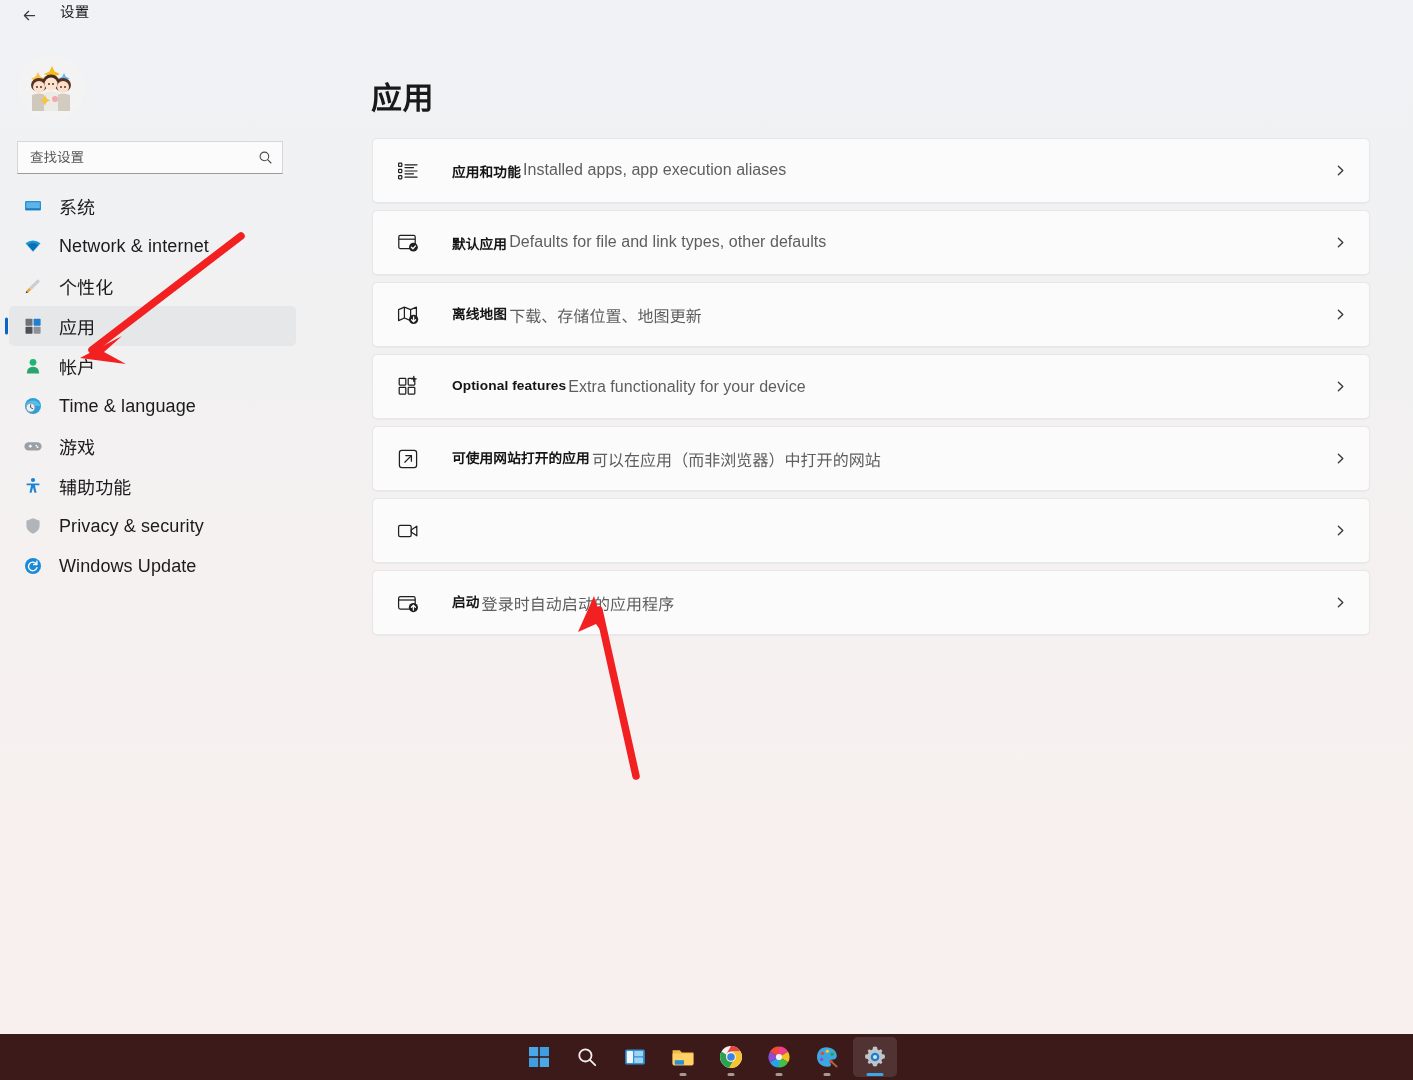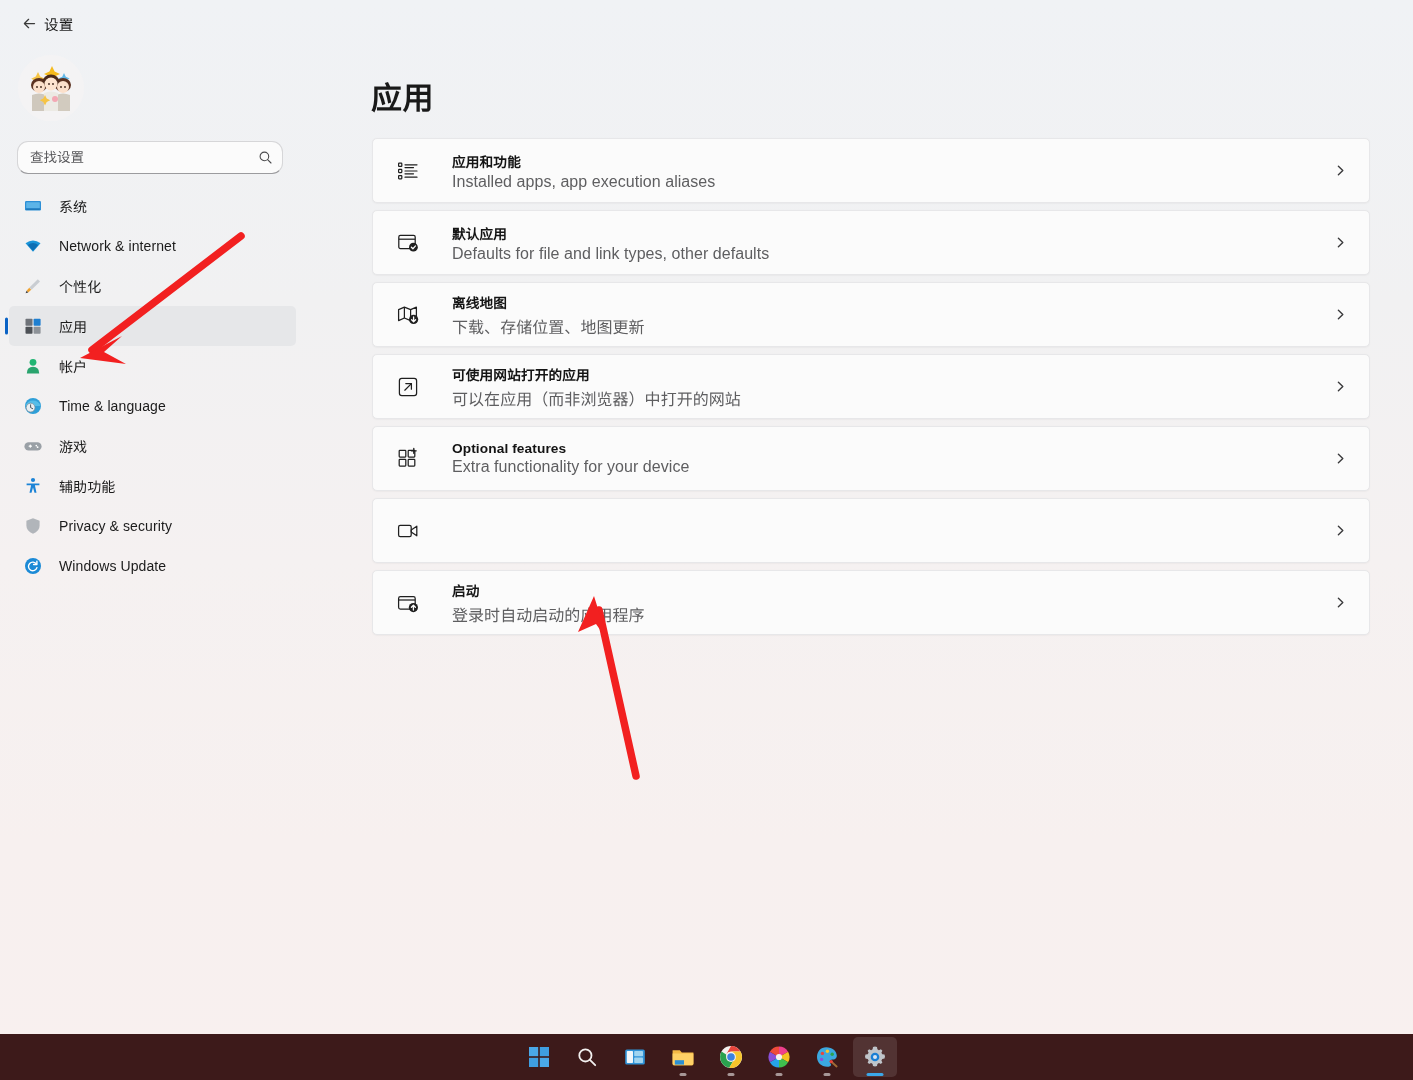--- a/index.html
+++ b/index.html
@@ -19,22 +19,23 @@
     overflow: hidden;
   }
 
   
   .titlebar {
     position: absolute;
     top: 0; left: 0;
     width: 1413px;
     height: 46px;
     display: flex;
-    align-items: center;
+    align-items: flex-start;
     padding-left: 14px;
+    gap: 16px;
   }
   .back-btn {
     width: 30px; height: 30px;
     display: flex; align-items: center; justify-content: center;
     border-radius: 5px;
     color: #3a3a3a;
   }
   .back-btn svg { display: block; }
   .app-title {
     font-size: 14.5px;
@@ -63,21 +64,21 @@
   .search-wrap {
     position: absolute;
     top: 95px; left: 17px;
     width: 266px; height: 33px;
   }
   .search-box {
     width: 100%; height: 100%;
     background: #fbfbfb;
     border: 1px solid #d6d6d8;
     border-bottom: 1.5px solid #9b9b9e;
-    border-radius: 11px;
+    border-radius: 0;
     display: flex;
     align-items: center;
     padding: 0 9px 0 12px;
   }
   .search-input {
     flex: 1;
     border: none;
     outline: none;
     background: transparent;
     font-family: "Liberation Sans", "DejaVu Sans", sans-serif;
@@ -109,21 +110,21 @@
     background: #0b63c5;
     border-radius: 2px;
   }
   .nav-icon {
     width: 19px; height: 19px;
     display: flex; align-items: center; justify-content: center;
     flex: 0 0 19px;
   }
   .nav-icon svg { display:block; }
   .nav-label {
-    font-size: 14px;
+    font-size: 18px;
     color: #1b1b1b;
     letter-spacing: 0.1px;
   }
 
   
   .main {
     position: absolute;
     top: 46px; left: 305px;
     width: 1108px;
     height: 988px;
@@ -158,21 +159,21 @@
   .card-icon {
     width: 30px;
     flex: 0 0 30px;
     display: flex;
     align-items: center;
     justify-content: center;
     color: #1f1f1f;
     margin-right: 29px;
   }
   .card-icon svg { display:block; }
-  .card-text { flex: 1; display: flex; flex-direction: column; gap: 2px; }
+  .card-text { flex: 1; display: flex; flex-direction: row; gap: 2px; }
   .card-title {
     font-size: 13.7px;
     font-weight: bold;
     color: #141414;
     letter-spacing: 0.1px;
   }
   .card-sub {
     font-size: 16px;
     color: #5e5e60;
     letter-spacing: 0.05px;
@@ -470,49 +471,49 @@
         <span class="card-chevron">
           <svg width="13" height="13" viewBox="0 0 13 13" fill="none" stroke="currentColor" stroke-width="1.4" stroke-linecap="round" stroke-linejoin="round">
               <path d="M4.4 2.2 L8.8 6.5 L4.4 10.8"></path>
             </svg>
         </span>
       </div>
 
       <div class="card">
         <span class="card-icon">
           <svg width="24" height="24" viewBox="0 0 24 24" fill="none" stroke="currentColor" stroke-width="1.25">
-            <rect x="3.4" y="3.4" width="17.2" height="17.2" rx="2.4"></rect>
-            <path d="M8.8 15.2 L15.4 8.6" stroke-linecap="round"></path>
-            <path d="M9.8 8.6 L15.4 8.6 L15.4 14.2" stroke-linecap="round" stroke-linejoin="round"></path>
-          </svg>
-        </span>
-        <span class="card-text">
-          <span class="card-title">可使用网站打开的应用</span>
-          <span class="card-sub">可以在应用（而非浏览器）中打开的网站</span>
-        </span>
-        <span class="card-chevron">
-          <svg width="13" height="13" viewBox="0 0 13 13" fill="none" stroke="currentColor" stroke-width="1.4" stroke-linecap="round" stroke-linejoin="round">
-              <path d="M4.4 2.2 L8.8 6.5 L4.4 10.8"></path>
-            </svg>
-        </span>
-      </div>
-
-      <div class="card">
-        <span class="card-icon">
-          <svg width="24" height="24" viewBox="0 0 24 24" fill="none" stroke="currentColor" stroke-width="1.25">
             <rect x="3.2" y="3.4" width="6.6" height="6.6" rx="0.7"></rect>
             <rect x="3.2" y="12.4" width="6.6" height="6.6" rx="0.7"></rect>
             <rect x="12.2" y="12.4" width="6.6" height="6.6" rx="0.7"></rect>
             <rect x="12.2" y="3.4" width="6.6" height="6.6" rx="0.7"></rect>
             <path d="M17.8 1.4 L17.8 6.2 M15.4 3.8 L20.2 3.8" stroke-linecap="round" stroke-width="1.35"></path>
           </svg>
         </span>
         <span class="card-text">
           <span class="card-title">Optional features</span>
           <span class="card-sub">Extra functionality for your device</span>
+        </span>
+        <span class="card-chevron">
+          <svg width="13" height="13" viewBox="0 0 13 13" fill="none" stroke="currentColor" stroke-width="1.4" stroke-linecap="round" stroke-linejoin="round">
+              <path d="M4.4 2.2 L8.8 6.5 L4.4 10.8"></path>
+            </svg>
+        </span>
+      </div>
+
+      <div class="card">
+        <span class="card-icon">
+          <svg width="24" height="24" viewBox="0 0 24 24" fill="none" stroke="currentColor" stroke-width="1.25">
+            <rect x="3.4" y="3.4" width="17.2" height="17.2" rx="2.4"></rect>
+            <path d="M8.8 15.2 L15.4 8.6" stroke-linecap="round"></path>
+            <path d="M9.8 8.6 L15.4 8.6 L15.4 14.2" stroke-linecap="round" stroke-linejoin="round"></path>
+          </svg>
+        </span>
+        <span class="card-text">
+          <span class="card-title">可使用网站打开的应用</span>
+          <span class="card-sub">可以在应用（而非浏览器）中打开的网站</span>
         </span>
         <span class="card-chevron">
           <svg width="13" height="13" viewBox="0 0 13 13" fill="none" stroke="currentColor" stroke-width="1.4" stroke-linecap="round" stroke-linejoin="round">
               <path d="M4.4 2.2 L8.8 6.5 L4.4 10.8"></path>
             </svg>
         </span>
       </div>
 
       <div class="card">
         <span class="card-icon">

